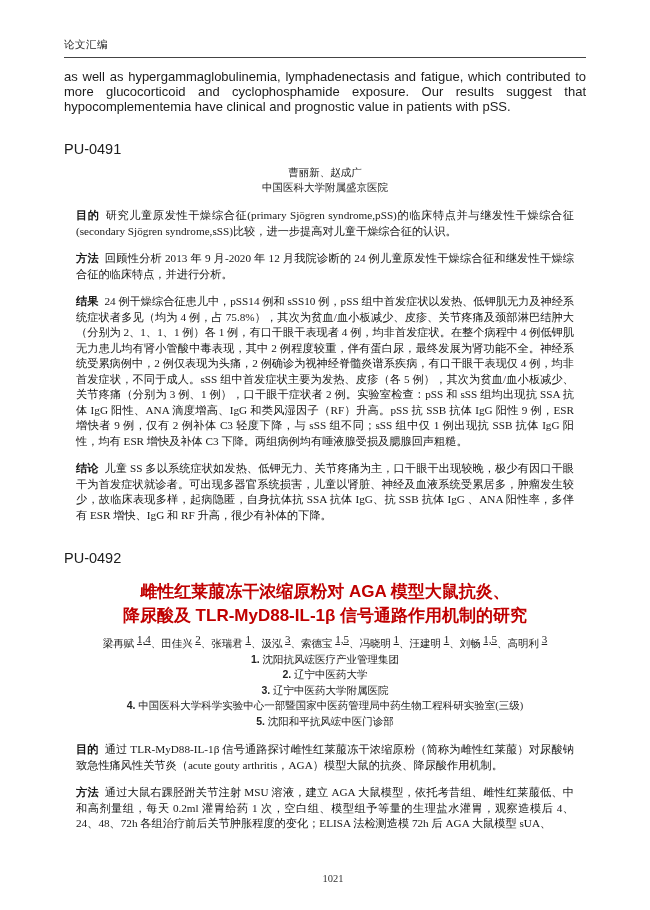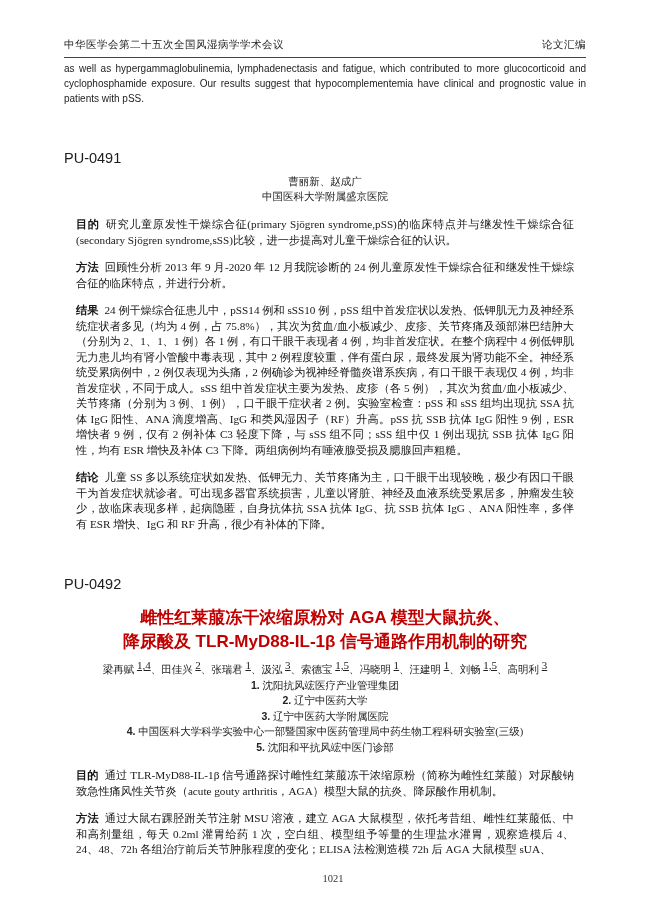--- a/index.html
+++ b/index.html
@@ -27,30 +27,30 @@
     color: #222;
     letter-spacing: 0.5px;
   }
   .pg-header-rule {
     border: none;
     border-top: 1.4px solid #444;
     margin: 5px 0 0 0;
   }
   
   .intro {
-    margin-top: 3px;
+    margin-top: 11px;
     font-family: "Liberation Sans", "DejaVu Sans", sans-serif;
-    font-size: 10px;
+    font-size: 13px;
     line-height: 15px;
     text-align: justify;
     color: #1c1c1c;
   }
   
   .abs-id {
-    margin-top: 44px;
+    margin-top: 27px;
     font-family: "Liberation Sans", "DejaVu Sans", sans-serif;
     font-size: 14.5px;
     color: #1c1c1c;
   }
   
   .abs-title {
     margin: 9px 0 0 0;
     text-align: center;
     font-family: "Liberation Sans", "DejaVu Sans", sans-serif;
     font-weight: bold;
@@ -102,21 +102,20 @@
     font-size: 10.5px;
     color: #333;
   }
 </style>
 </head>
 <body>
 
 <div class="page">
 
   <div class="pg-header">
-    <span>中华医学会第二十五次全国风湿病学学术会议</span>
     <span>论文汇编</span>
   </div>
   <hr class="pg-header-rule">
 
   <p class="intro">as well as hypergammaglobulinemia, lymphadenectasis and fatigue, which contributed to more glucocorticoid and cyclophosphamide exposure. Our results suggest that hypocomplementemia have clinical and prognostic value in patients with pSS.</p>
 
   <div class="abs-id">PU-0491</div>
 
 
   <div class="byline">

